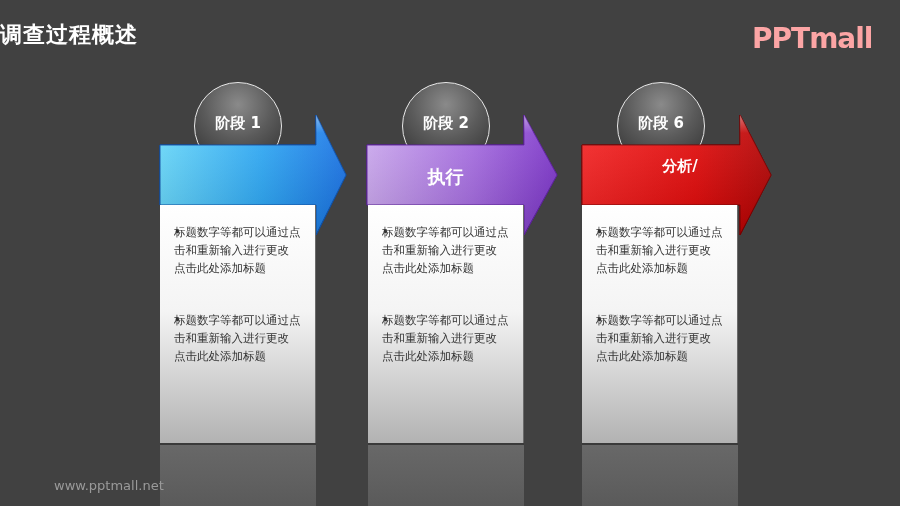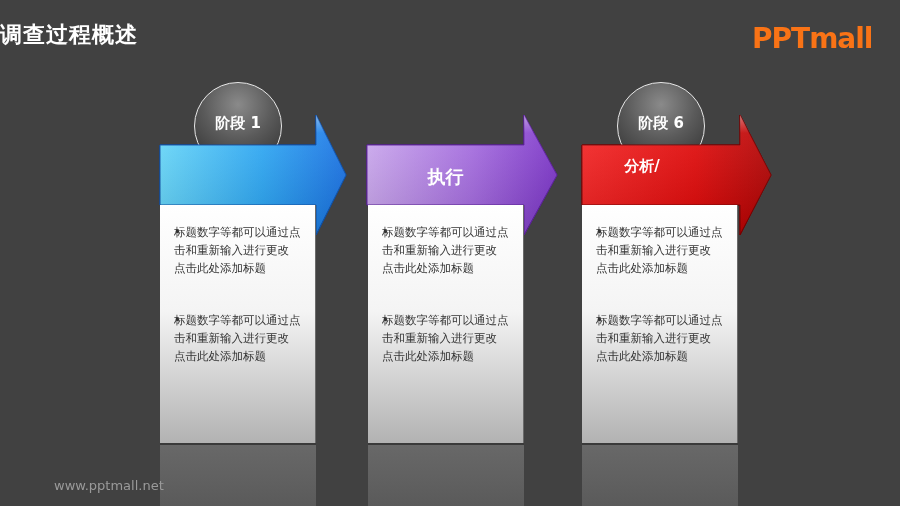--- a/index.html
+++ b/index.html
@@ -9,21 +9,21 @@
     font-family:"DejaVu Sans","Liberation Sans",sans-serif;
     position:relative;
   }
   .title {
     position:absolute; left:0; width:808px; top:20px;
     text-align:left; color:#ffffff; font-size:22px; font-weight:bold;
     letter-spacing:1px;
   }
   .logo {
     position:absolute; left:752px; top:22px;
-    color:#f97316; font-size:28px; font-weight:bold; letter-spacing:-1px;
+    color:#fca5a5; font-size:28px; font-weight:bold; letter-spacing:-1px;
     font-family:"DejaVu Sans",sans-serif;
   }
   .footer-url {
     position:absolute; left:54px; top:478px;
     color:#9a9a9a; font-size:13px;
   }
   .stage { position:absolute; top:0; left:0; width:820px; height:506px; }
   .circle {
     position:absolute; width:88px; height:88px; border-radius:50%;
     border:1.5px solid #e8e8e8; box-sizing:border-box;
@@ -97,35 +97,38 @@
 
     <g>
       <path d="M582,145 L740,145 L740,115 L771,175 L740,235 L740,205 L582,205 Z" fill="url(#gRed)" stroke="#7a0000" stroke-width="1"></path>
       <path d="M582,145 L740,145 L740,115 L771,175 L740,235 L740,205 L582,205 Z" fill="url(#gShine)"></path>
     </g>
   </svg>
 
   <div class="circle" style="left:194px; top:82px; z-index:0;">
     <span>阶段 1</span>
   </div>
+  <div class="circle" style="left:402px; top:82px; z-index:0;">
+    <span>阶段 2</span>
+  </div>
   <div class="circle" style="left:617px; top:82px; z-index:0;">
     <span>阶段 6</span>
   </div>
 
   <svg class="arrow" width="900" height="506" style="z-index:1;">
     <path d="M160,145 L316,145 L316,115 L346,175 L316,235 L316,205 L160,205 Z" fill="url(#gBlue)" stroke="#0c4fa8" stroke-width="1"></path>
     <path d="M160,145 L316,145 L316,115 L346,175 L316,235 L316,205 L160,205 Z" fill="url(#gShine)"></path>
     <path d="M367,145 L524,145 L524,115 L557,175 L524,235 L524,205 L367,205 Z" fill="url(#gPurple)" stroke="#5a1f9a" stroke-width="1"></path>
     <path d="M367,145 L524,145 L524,115 L557,175 L524,235 L524,205 L367,205 Z" fill="url(#gShine)"></path>
     <path d="M582,145 L740,145 L740,115 L771,175 L740,235 L740,205 L582,205 Z" fill="url(#gRed)" stroke="#7a0000" stroke-width="1"></path>
     <path d="M582,145 L740,145 L740,115 L771,175 L740,235 L740,205 L582,205 Z" fill="url(#gShine)"></path>
   </svg>
 
   <div class="arrow-label" style="left:367px; width:157px; top:166px; font-size:18px; z-index:2;">执行</div>
-  <div class="arrow-label" style="left:550px; width:158px; top:155px; z-index:2;padding-left:13px;">
+  <div class="arrow-label" style="left:588px; width:158px; top:155px; z-index:2;padding-left:13px;">
     <div>分析/</div>
   </div>
 
   <div class="card" style="left:160px; top:205px; width:156px; height:238px; z-index:3;">
     <div class="bullet" style="top:18px;">
       <span class="dot">•</span>
       <span class="txt">标题数字等都可以通过点击和重新输入进行更改 点击此处添加标题</span>
     </div>
     <div class="bullet" style="top:106px;">
       <span class="dot">•</span>

